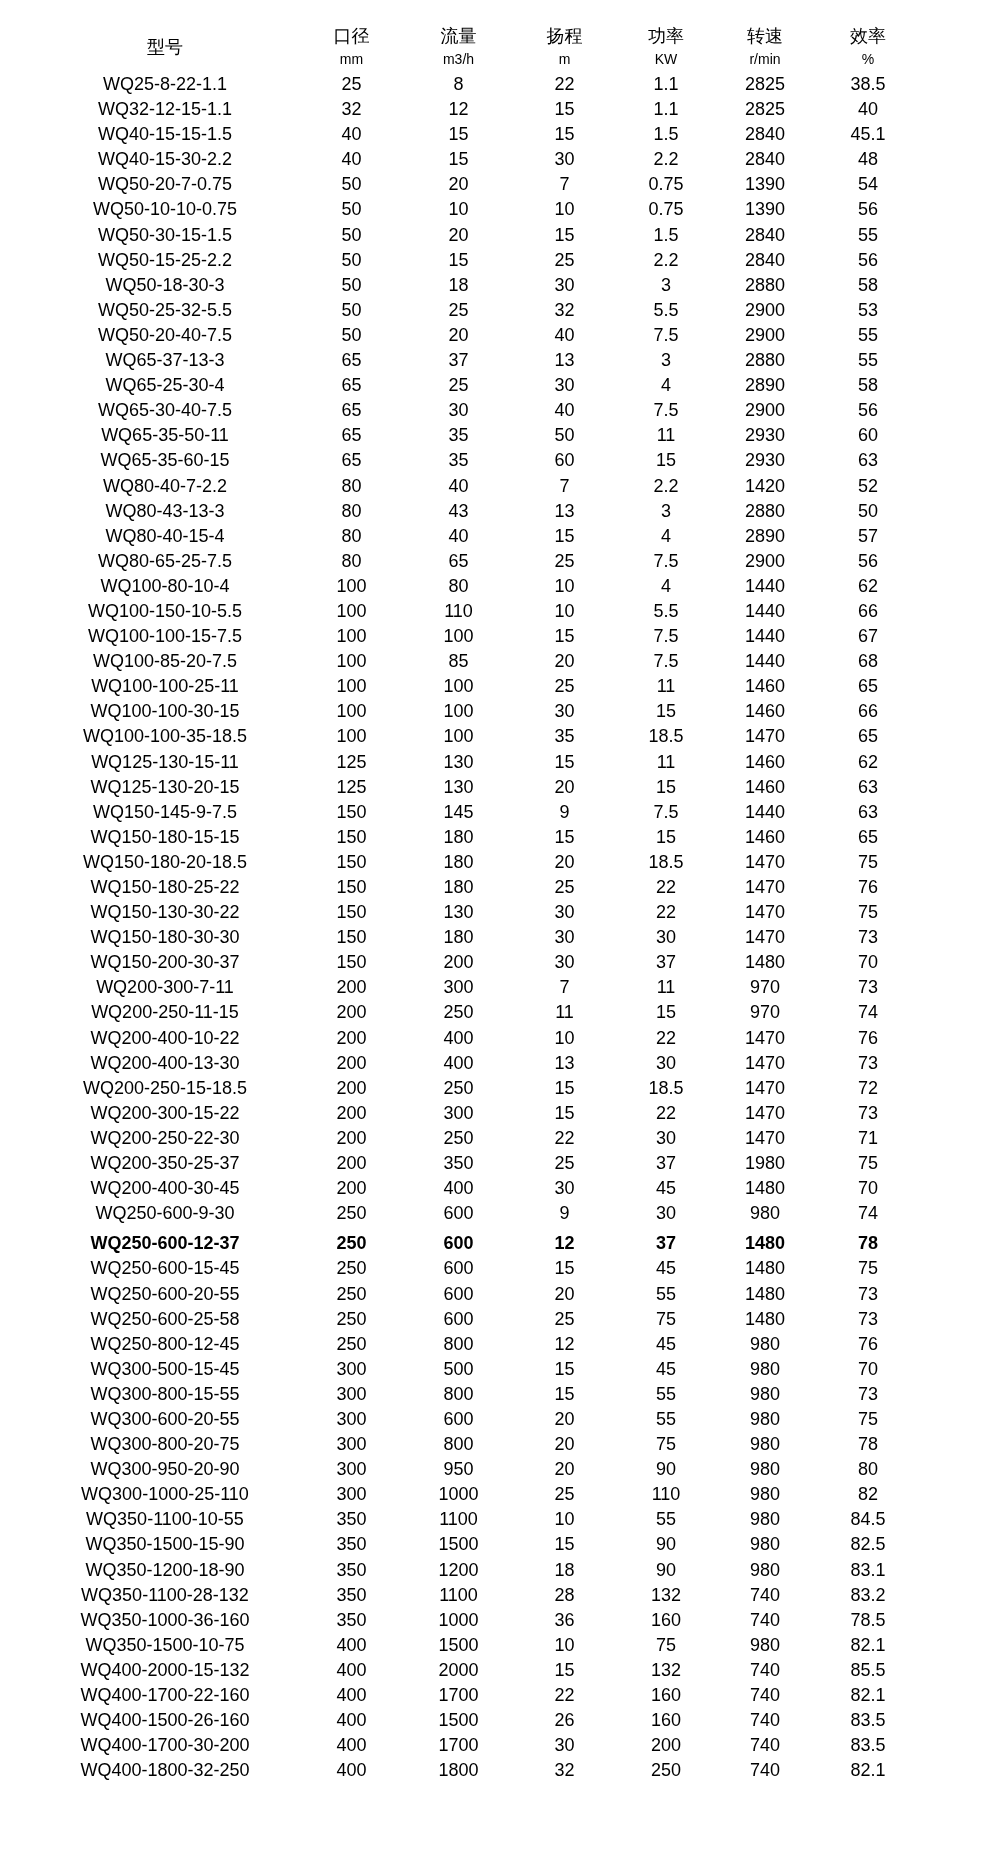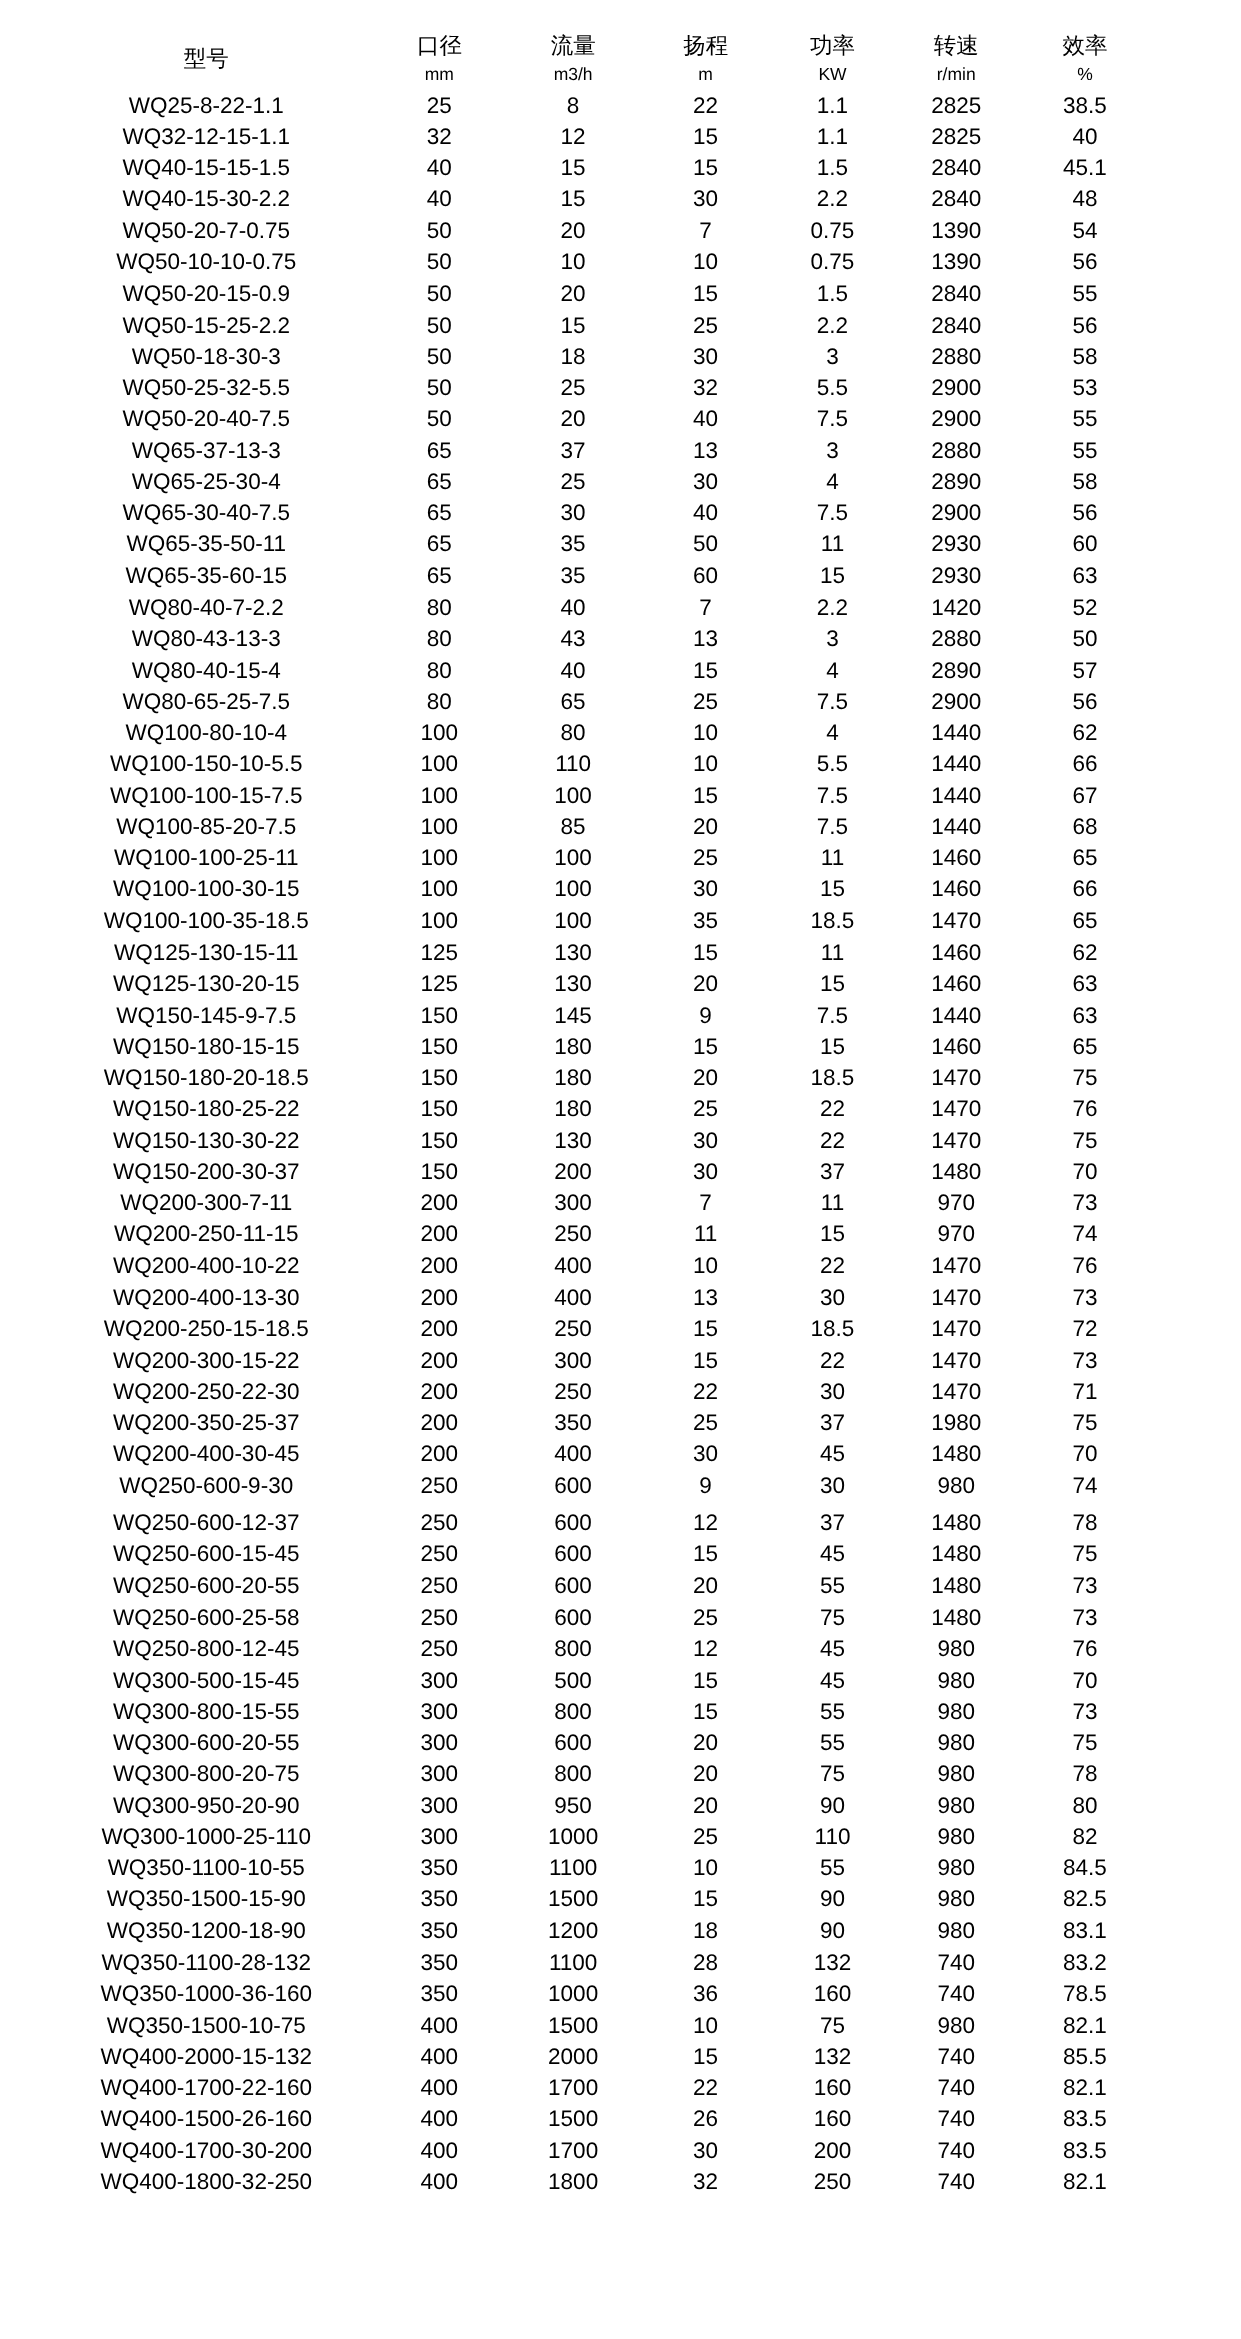--- a/index.html
+++ b/index.html
@@ -33,21 +33,21 @@
     color: #000000;
   }
   thead th { vertical-align: middle; padding-bottom: 2px; }
   thead .lbl  { line-height: 24px; font-size: 18px; }
   thead .unit { line-height: 22px; font-size: 14px; }
   tbody td { height: 25.1px; line-height: 25.1px; }
   
   th.c0, td.c0 { padding-left: 72px; }
   th.c1, td.c1 { padding-left: 40px; }
   
-  tbody tr.gap-above td { padding-top: 5px; }
+  tbody tr.gap-above td { padding-top: 5px; font-weight: bold; }
 </style>
 </head>
 <body>
 
 <div class="page">
   <table class="spec">
     <colgroup>
       <col style="width:258px">
       <col style="width:147px">
       <col style="width:107px">
@@ -136,21 +136,21 @@
         <tr>
           <td class="c0">WQ50-10-10-0.75</td>
           <td class="c1">50</td>
           <td class="c2">10</td>
           <td class="c3">10</td>
           <td class="c4">0.75</td>
           <td class="c5">1390</td>
           <td class="c6">56</td>
         </tr>
         <tr>
-          <td class="c0">WQ50-20-15-0.9</td>
+          <td class="c0">WQ50-30-15-1.5</td>
           <td class="c1">50</td>
           <td class="c2">20</td>
           <td class="c3">15</td>
           <td class="c4">1.5</td>
           <td class="c5">2840</td>
           <td class="c6">55</td>
         </tr>
         <tr>
           <td class="c0">WQ50-15-25-2.2</td>
           <td class="c1">50</td>
@@ -386,20 +386,29 @@
           <td class="c6">76</td>
         </tr>
         <tr>
           <td class="c0">WQ150-130-30-22</td>
           <td class="c1">150</td>
           <td class="c2">130</td>
           <td class="c3">30</td>
           <td class="c4">22</td>
           <td class="c5">1470</td>
           <td class="c6">75</td>
+        </tr>
+        <tr>
+          <td class="c0">WQ150-180-30-30</td>
+          <td class="c1">150</td>
+          <td class="c2">180</td>
+          <td class="c3">30</td>
+          <td class="c4">30</td>
+          <td class="c5">1470</td>
+          <td class="c6">73</td>
         </tr>
         <tr>
           <td class="c0">WQ150-200-30-37</td>
           <td class="c1">150</td>
           <td class="c2">200</td>
           <td class="c3">30</td>
           <td class="c4">37</td>
           <td class="c5">1480</td>
           <td class="c6">70</td>
         </tr>

